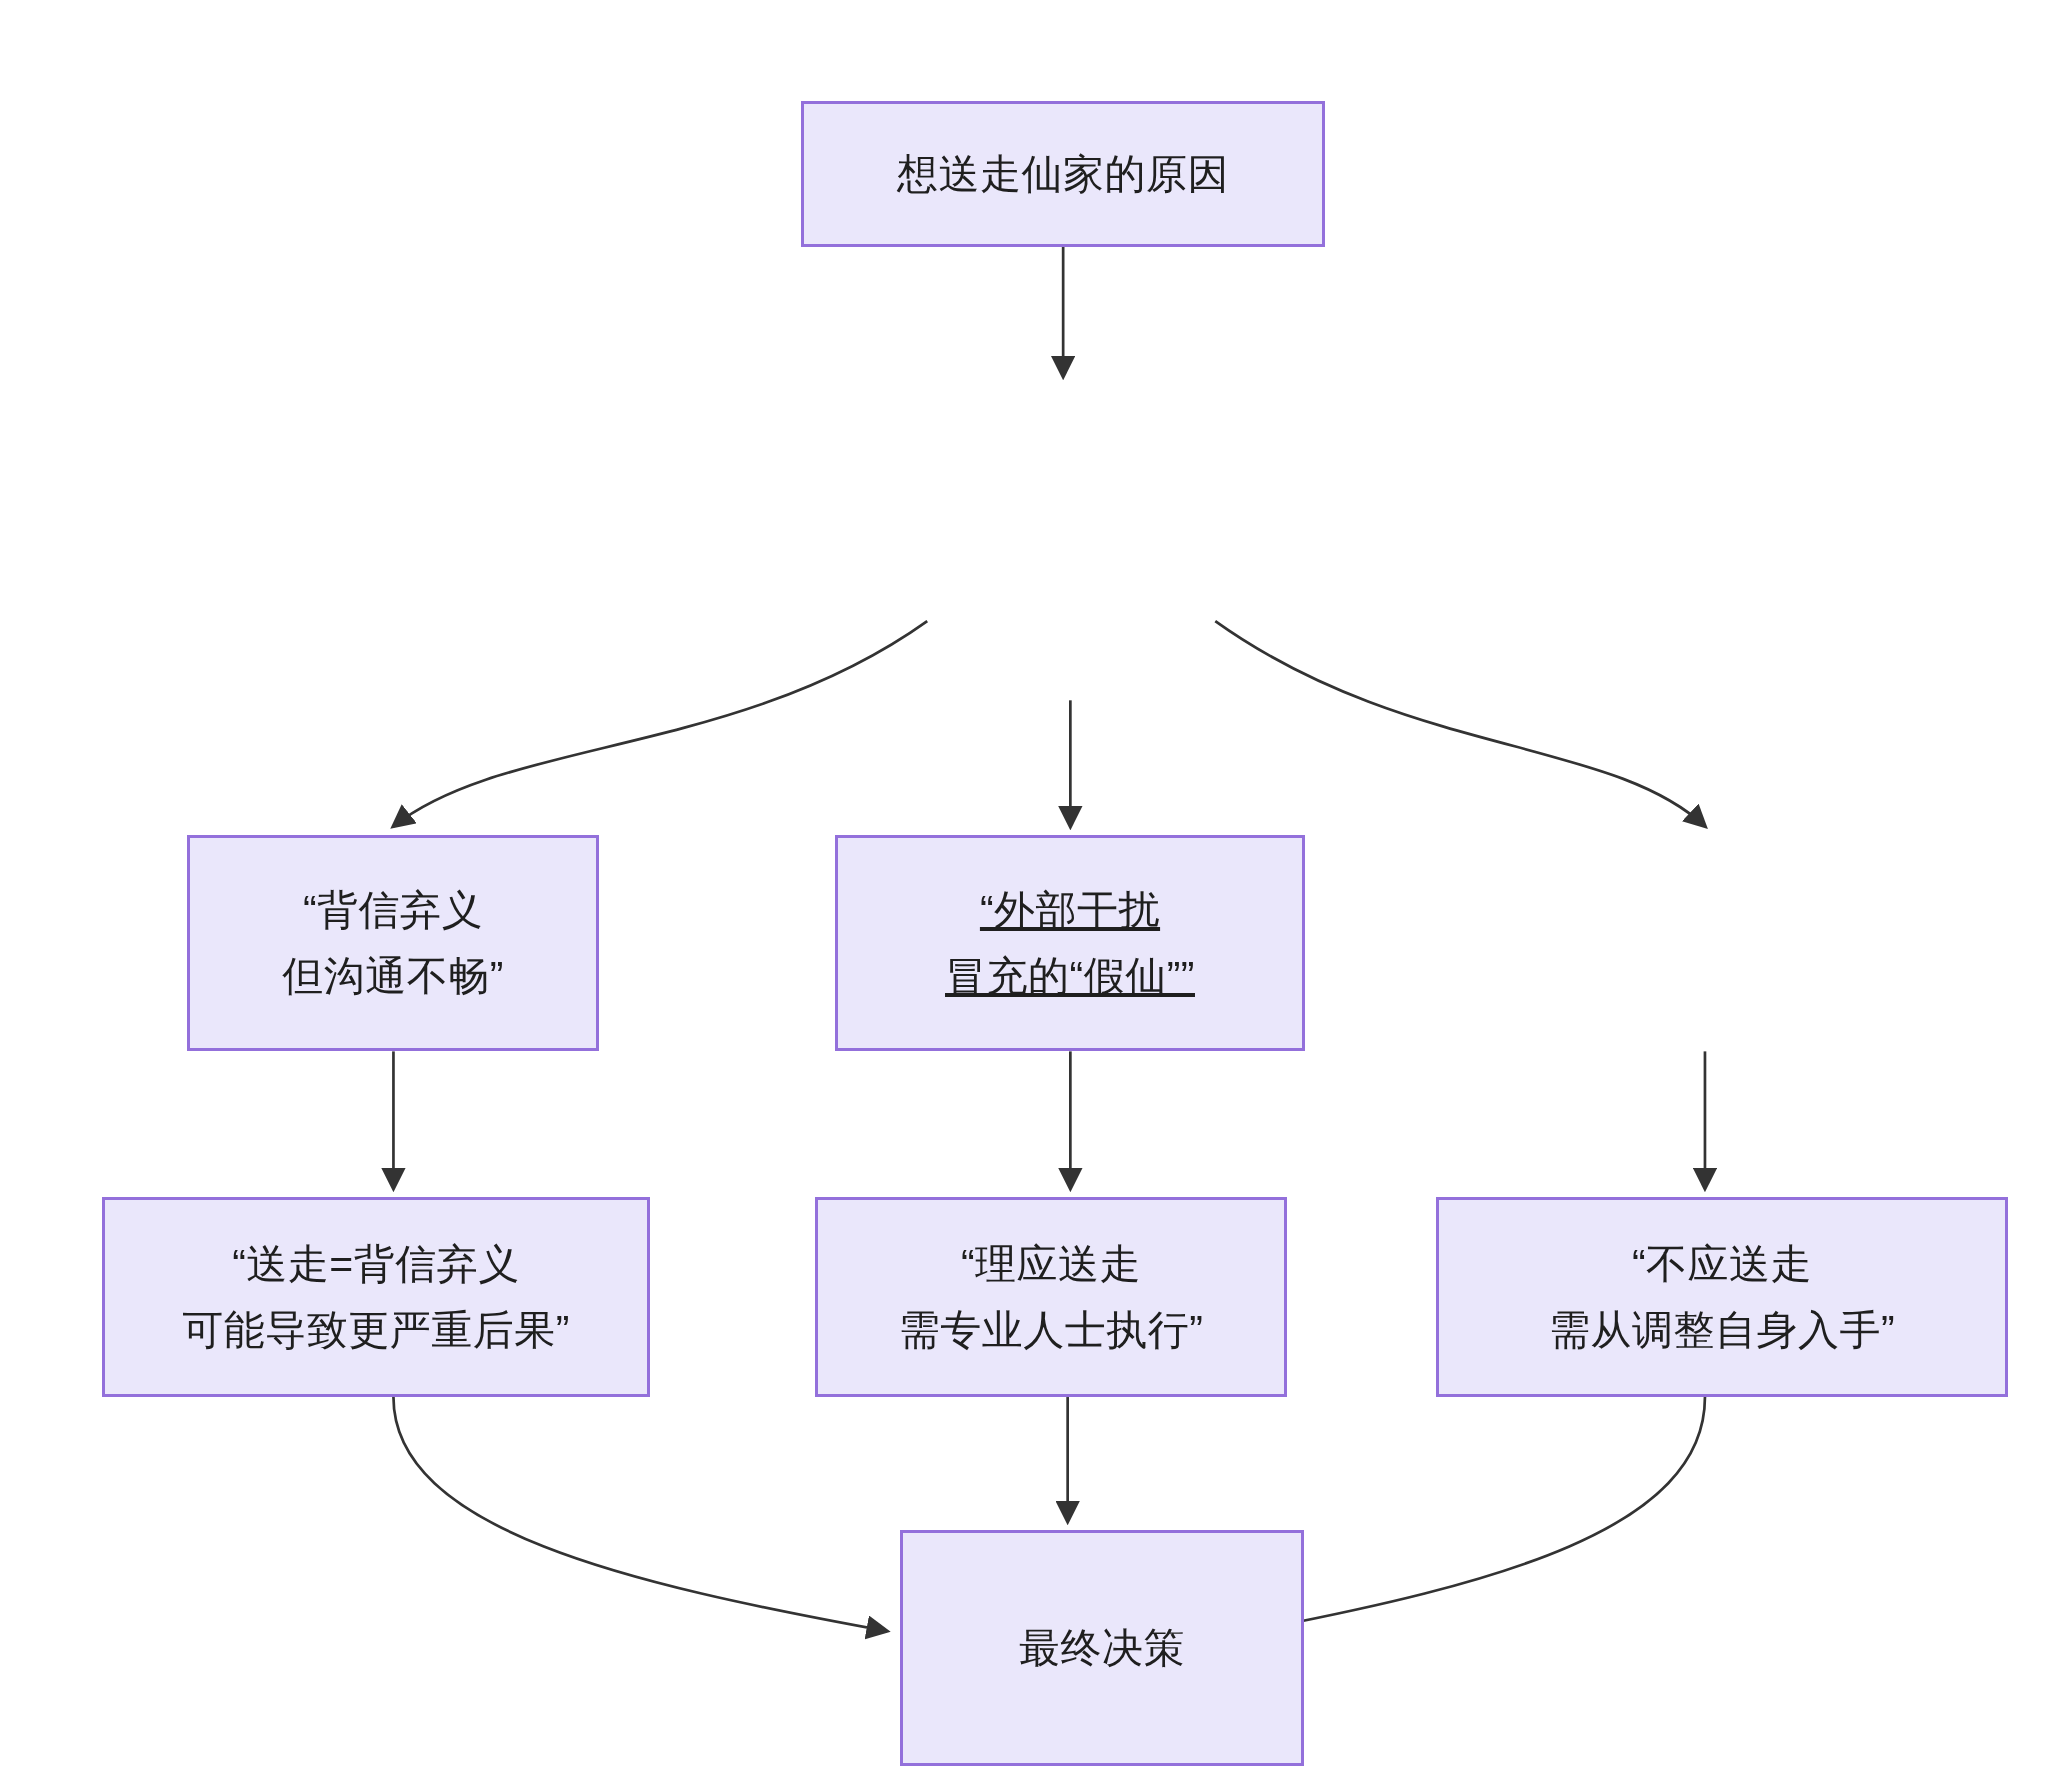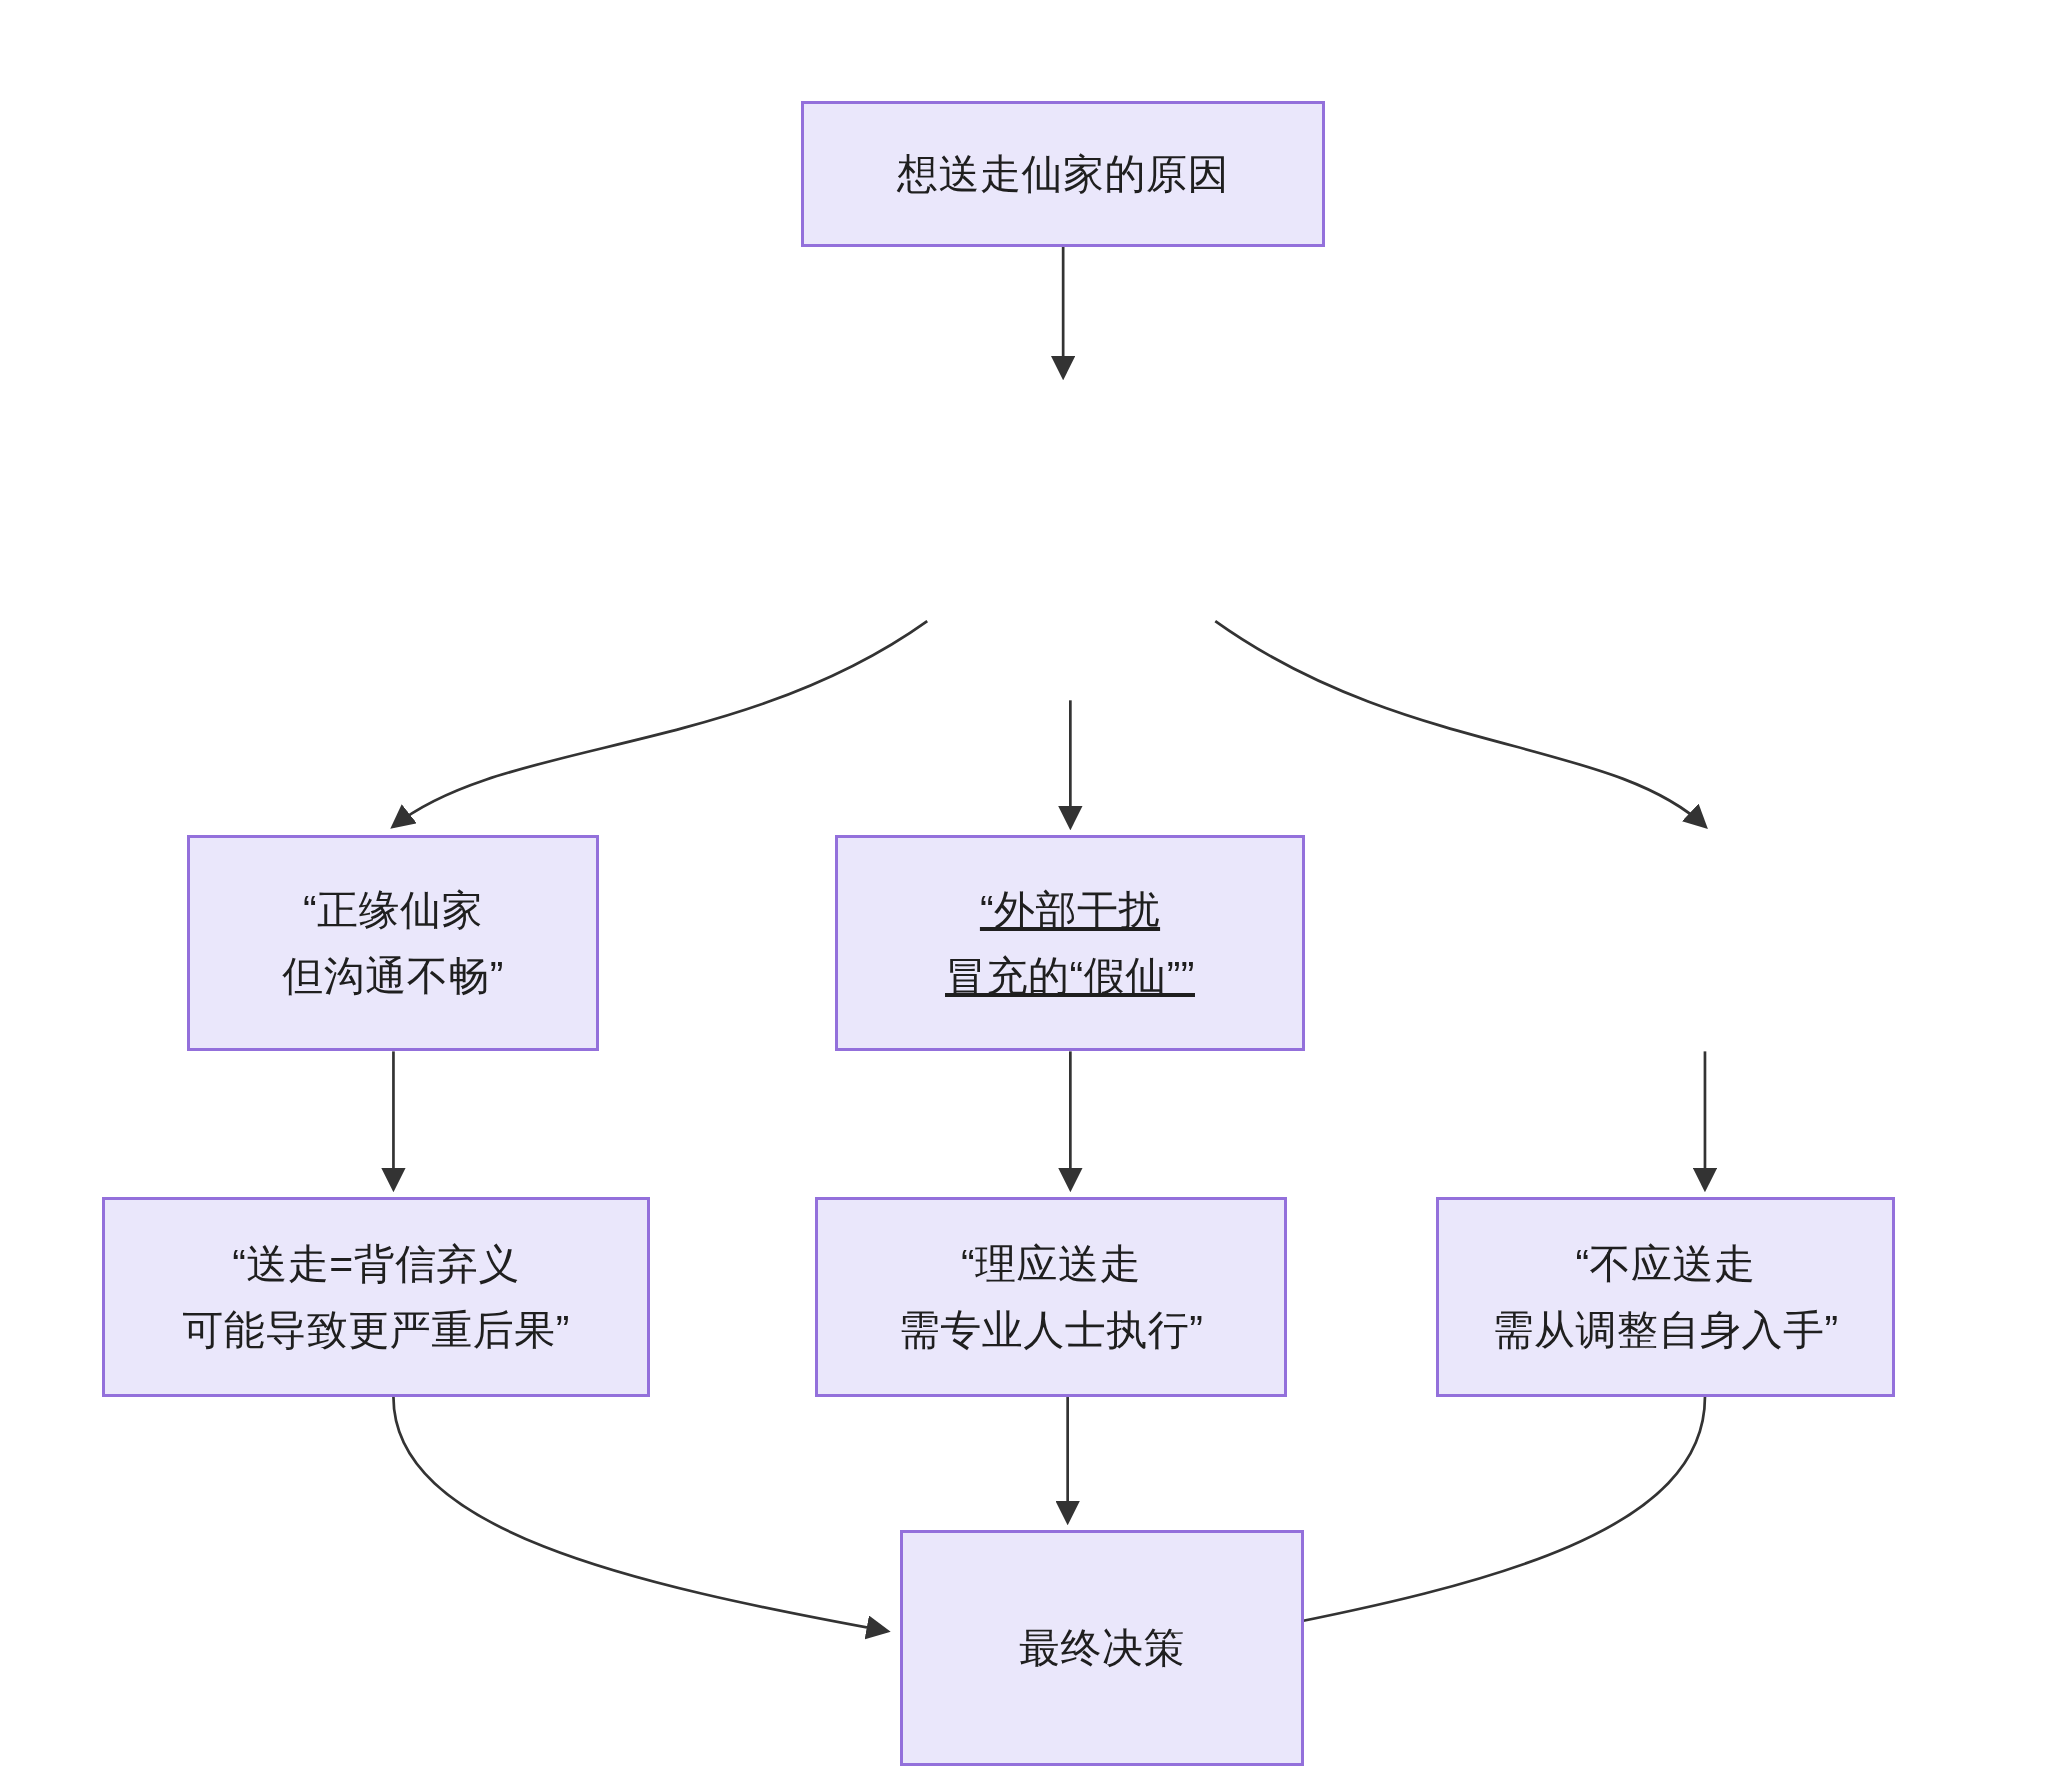--- a/index.html
+++ b/index.html
@@ -60,21 +60,21 @@
   }
 
   
   #node-start      { left: 801px;  top: 101px;  width: 524px;  height: 146px; }
   #node-diagnosis  { left: 905px; top: 385px;  width: 333px;  height: 315px; }
   #node-branch-1   { left: 187px;  top: 835px;  width: 412px;  height: 216px; }
   #node-branch-2   { left: 835px;  top: 835px;  width: 470px;  height: 216px; text-decoration: underline; }
   #node-branch-3   { left: 1487px; top: 835px;  width: 436px;  height: 216px; }
   #node-concl-1    { left: 102px;  top: 1197px; width: 548px;  height: 200px; }
   #node-concl-2    { left: 815px;  top: 1197px; width: 472px;  height: 200px; }
-  #node-concl-3    { left: 1436px; top: 1197px; width: 459px;  height: 200px; }
+  #node-concl-3    { left: 1436px; top: 1197px; width: 572px;  height: 200px; }
   #node-final      { left: 900px; top: 1530px; width: 404px;  height: 236px; }
 </style>
 </head>
 <body>
 
 <div id="canvas">
 
   <svg id="edges" viewBox="0 0 2295 1973" width="2066" height="1776" xmlns="http://www.w3.org/2000/svg">
     <defs>
       <marker id="arrow" viewBox="0 0 12 12" refX="10" refY="6" markerWidth="9" markerHeight="9" orient="auto-start-reverse">
@@ -99,21 +99,21 @@
     <path d="M 437 1552 C 437 1700, 700 1760, 985 1812" fill="none" stroke="#333333" stroke-width="3" marker-end="url(#arrow)"></path>
 
     <path d="M 1186 1552 L 1186 1690" fill="none" stroke="#333333" stroke-width="3" marker-end="url(#arrow)"></path>
 
     <path d="M 1894 1552 C 1894 1700, 1660 1760, 1390 1812" fill="none" stroke="#333333" stroke-width="3" marker-end="url(#arrow)"></path>
   </svg>
 
   <div class="node" id="node-start">想送走仙家的原因</div>
 
 
-  <div class="node" id="node-branch-1">“正缘仙家
+  <div class="node" id="node-branch-1">“背信弃义
 但沟通不畅”</div>
 
   <div class="node" id="node-branch-2">“外部干扰
 冒充的“假仙””</div>
 
 
   <div class="node" id="node-concl-1">“送走=背信弃义
 可能导致更严重后果”</div>
 
   <div class="node" id="node-concl-2">“理应送走

